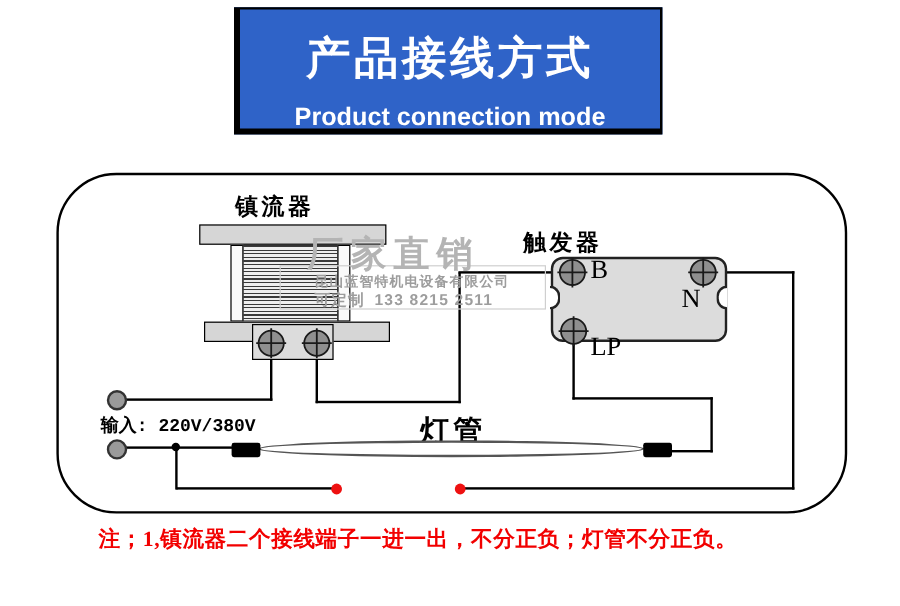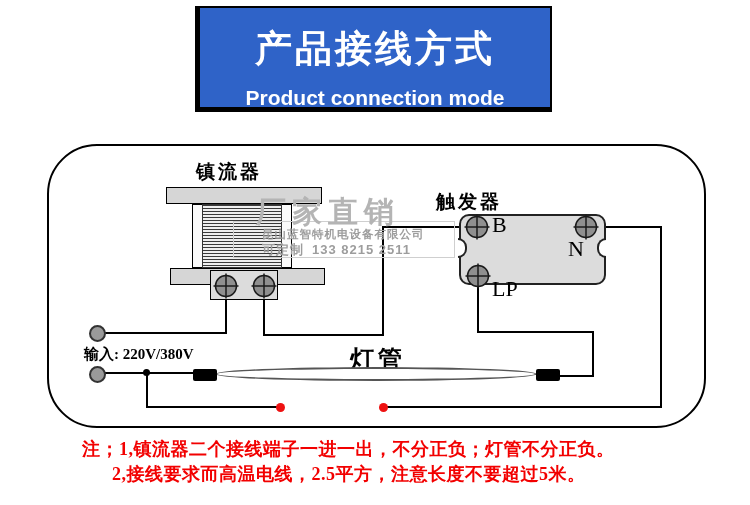--- a/index.html
+++ b/index.html
@@ -41,21 +41,21 @@
   .term-label { position:absolute; font-family:"Liberation Serif", serif; font-size:22px; color:#000; }
 
   
   .lamp-tube { position:absolute; left:215px; top:367px; width:322px; height:14px;
                border:2px solid #555; border-radius:50%; background:#fff; }
   .lamp-cap { position:absolute; width:24px; height:12px; background:#000; border-radius:2px; }
 
   
   .in-circle { position:absolute; width:17px; height:17px; border-radius:50%;
                background:#9a9a9a; border:2px solid #333; }
-  .input-label { position:absolute; left:84px; top:345px; font-family:Liberation Serif, serif;
+  .input-label { position:absolute; left:84px; top:345px; font-family:Liberation Mono, monospace;
                  font-weight:bold; font-size:15px; color:#000; }
 
   
   .red-dot { position:absolute; width:9px; height:9px; border-radius:50%; background:#ee1111; }
   .switch-label { position:absolute; left:287px; top:399px; font-weight:bold; font-size:15px;
                   letter-spacing:1px; color:#111; }
   .junction { position:absolute; left:143px; top:369px; width:7px; height:7px;
               border-radius:50%; background:#000; }
 
   
@@ -159,15 +159,14 @@
   <div class="lamp-cap" style="left:536px; top:369px;"></div>
 
   <div class="in-circle" style="left:89px; top:325px;"></div>
   <div class="in-circle" style="left:89px; top:366px;"></div>
   <div class="input-label">输入: 220V/380V</div>
 
   <div class="red-dot" style="left:276px; top:403px;"></div>
   <div class="red-dot" style="left:379px; top:403px;"></div>
 
   <div class="note note1">注；1,镇流器二个接线端子一进一出，不分正负；灯管不分正负。</div>
-  <div class="note note2">2,接线要求而高温电线，2.5平方，注意长度不要超过5米。</div>
 
 </div>
 
 </body></html>

